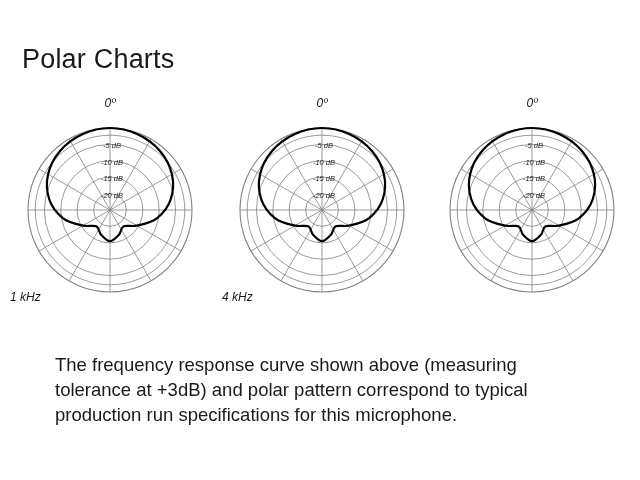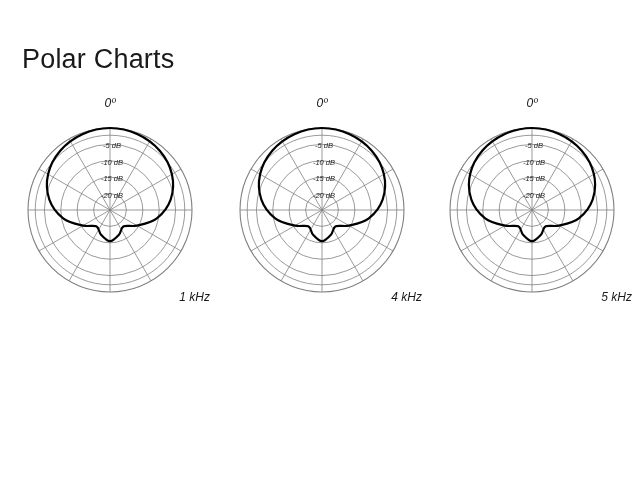--- a/index.html
+++ b/index.html
@@ -45,21 +45,21 @@
 
   .chart-svg {
     display: block;
     width: 200px;
     height: 215px;
   }
   .chart-label {
     position: absolute;
     top: 195px;
     width: 200px;
-    text-align: right;
+    text-align: left;
     font-size: 12px;
     color: #1a1a1a;
   }
   #caption {
     position: absolute;
     left: 55px;
     top: 352px;
     width: 540px;
     font-size: 18.5px;
     line-height: 25px;
@@ -135,17 +135,17 @@
         <line x1="182" y1="115" x2="18" y2="115" stroke="#808080" stroke-width="0.8"></line>
         <line x1="171.01408311032398" y1="156" x2="28.98591688967602" y2="74" stroke="#808080" stroke-width="0.8"></line>
         <line x1="141" y1="186.01408311032395" x2="58.99999999999999" y2="43.985916889676034" stroke="#808080" stroke-width="0.8"></line>
         <path d="M 100.00 33.00 C 109.20 33.00, 119.30 35.39, 127.60 39.18 C 135.89 42.96, 144.04 49.02, 149.76 55.70 C 155.48 62.38, 160.10 71.15, 161.92 79.25 C 163.75 87.35, 163.24 96.96, 160.73 104.29 C 158.21 111.63, 152.46 118.88, 146.84 123.26 C 141.21 127.64, 132.51 129.23, 126.99 130.58 C 121.46 131.93, 116.71 129.82, 113.70 131.33 C 110.70 132.84, 111.26 137.19, 108.97 139.66 C 106.69 142.13, 102.99 146.16, 100.00 146.16 C 97.01 146.16, 93.31 142.13, 91.03 139.66 C 88.74 137.19, 89.30 132.84, 86.30 131.33 C 83.29 129.82, 78.54 131.93, 73.01 130.58 C 67.49 129.23, 58.79 127.64, 53.16 123.26 C 47.54 118.88, 41.79 111.63, 39.27 104.29 C 36.76 96.96, 36.25 87.35, 38.08 79.25 C 39.90 71.15, 44.52 62.38, 50.24 55.70 C 55.96 49.02, 64.11 42.96, 72.40 39.18 C 80.70 35.39, 90.80 33.00, 100.00 33.00 Z" fill="none" stroke="#000000" stroke-width="2.2" stroke-linejoin="round"></path>
         <text x="100" y="12" text-anchor="middle" font-size="12" fill="#1a1a1a" font-family="Liberation Sans, sans-serif">0º</text>
         <text x="102" y="102.6" text-anchor="middle" font-size="7.5" fill="#1a1a1a" font-family="Liberation Sans, sans-serif">-20 dB</text>
         <text x="102" y="86.19999999999999" text-anchor="middle" font-size="7.5" fill="#1a1a1a" font-family="Liberation Sans, sans-serif">-15 dB</text>
         <text x="102" y="69.80000000000001" text-anchor="middle" font-size="7.5" fill="#1a1a1a" font-family="Liberation Sans, sans-serif">-10 dB</text>
         <text x="102" y="53.39999999999999" text-anchor="middle" font-size="7.5" fill="#1a1a1a" font-family="Liberation Sans, sans-serif">-5 dB</text>
       </svg>
-    <div class="chart-label">5 kHz</div>
   </div>
 
+  <div id="caption">The frequency response curve shown above (measuring tolerance at +3dB) and polar pattern correspond to typical production run specifications for this microphone.</div>
 
 </div>
 
 </body></html>

